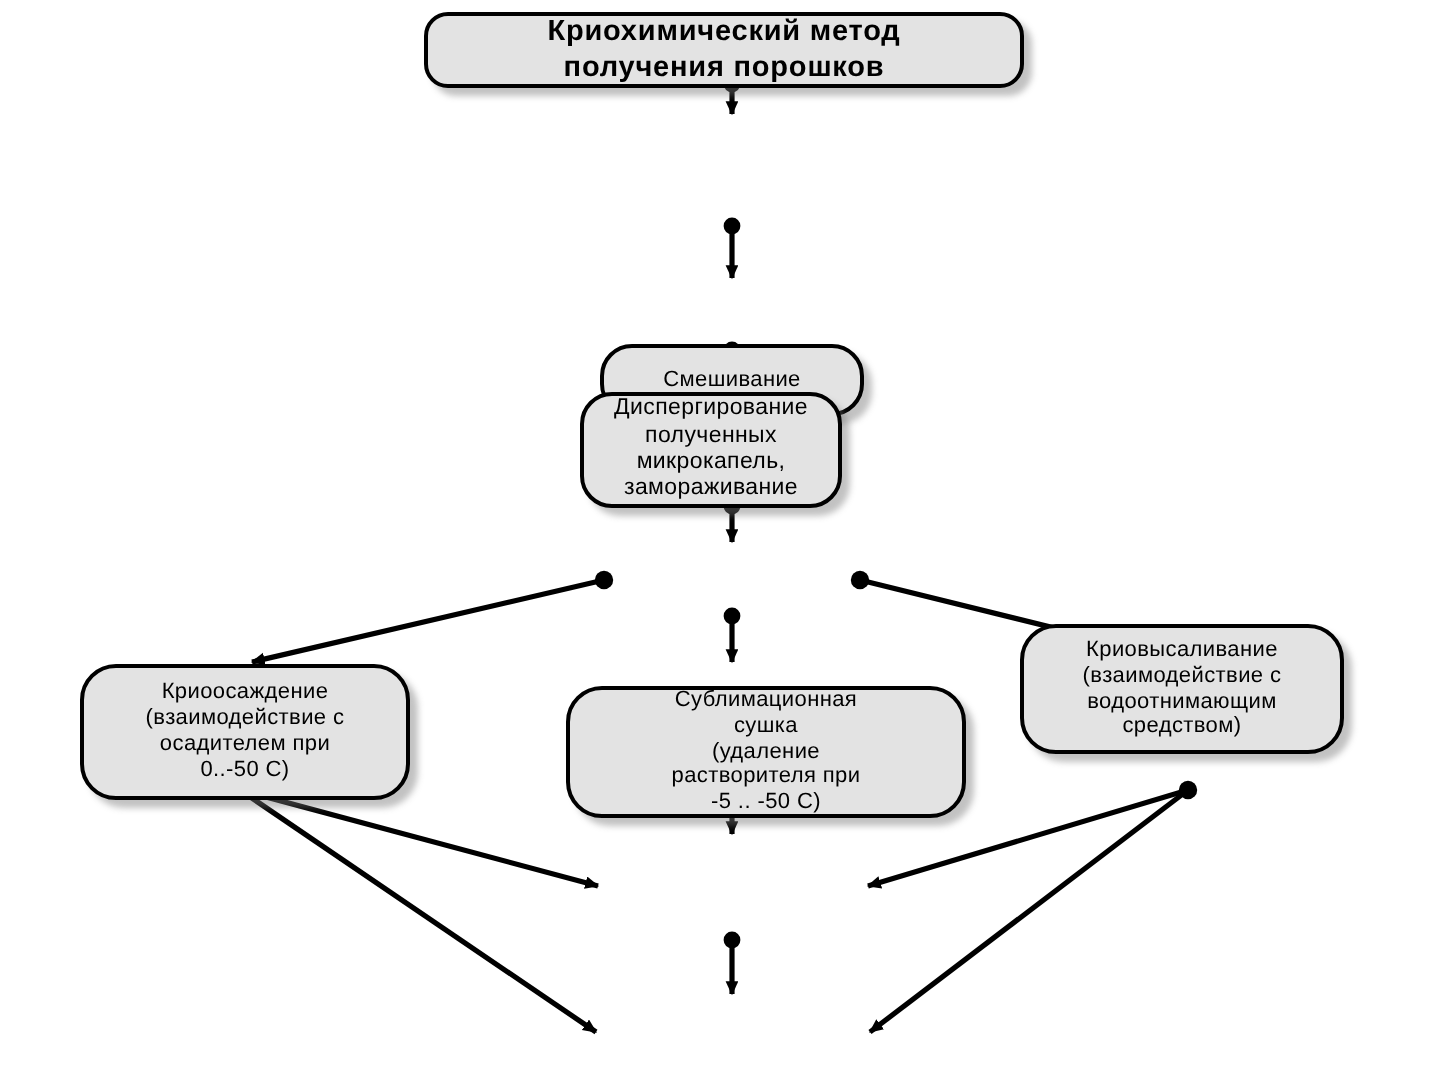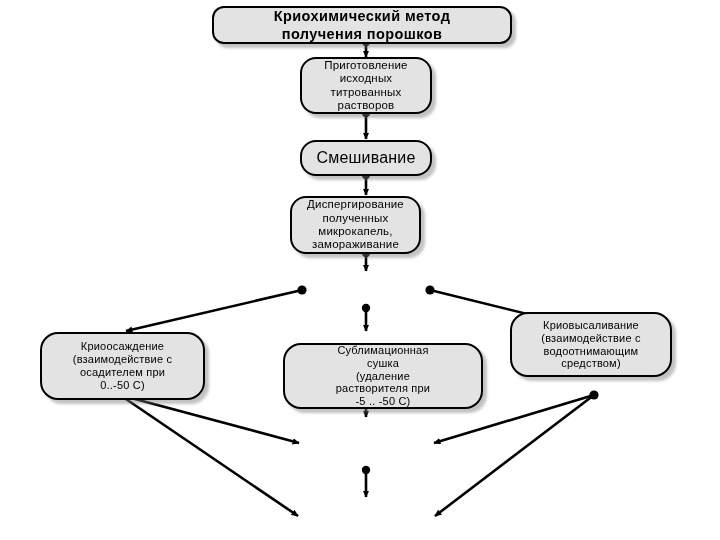--- a/index.html
+++ b/index.html
@@ -45,21 +45,22 @@
     font-weight: bold;
     font-size: 14.5px;
     border-radius: 12px;
     letter-spacing: 0.4px;
     line-height: 1.25;
   }
   .node.step {
     font-size: 11.5px;
   }
   .node.small {
-    font-size: 16px;
+    font-size: 11px;
+    margin-top: 32px;
   }
   .node.branch {
     font-size: 11px;
     border-radius: 18px;
     line-height: 1.18;
   }
 </style>
 </head>
 <body>
 
@@ -102,24 +103,20 @@
       <circle cx="366" cy="396" r="4.2"></circle>
       <circle cx="120" cy="395" r="4.6"></circle>
       <circle cx="594" cy="395" r="4.6"></circle>
       <circle cx="366" cy="470" r="4.2"></circle>
     </g>
   </svg>
 
   <div class="node title" style="left:212px; top:6px; width:300px; height:38px;">Криохимический метод
 получения порошков</div>
 
-  <div class="node step" style="left:300px; top:57px; width:132px; height:57px;">Приготовление
-исходных
-титрованных
-растворов</div>
 
   <div class="node small" style="left:300px; top:140px; width:132px; height:36px;">Смешивание</div>
 
   <div class="node step" style="left:290px; top:196px; width:131px; height:58px;">Диспергирование
 полученных
 микрокапель,
 замораживание</div>
 
 
   <div class="node branch" style="left:40px; top:332px; width:165px; height:68px;">Криоосаждение

